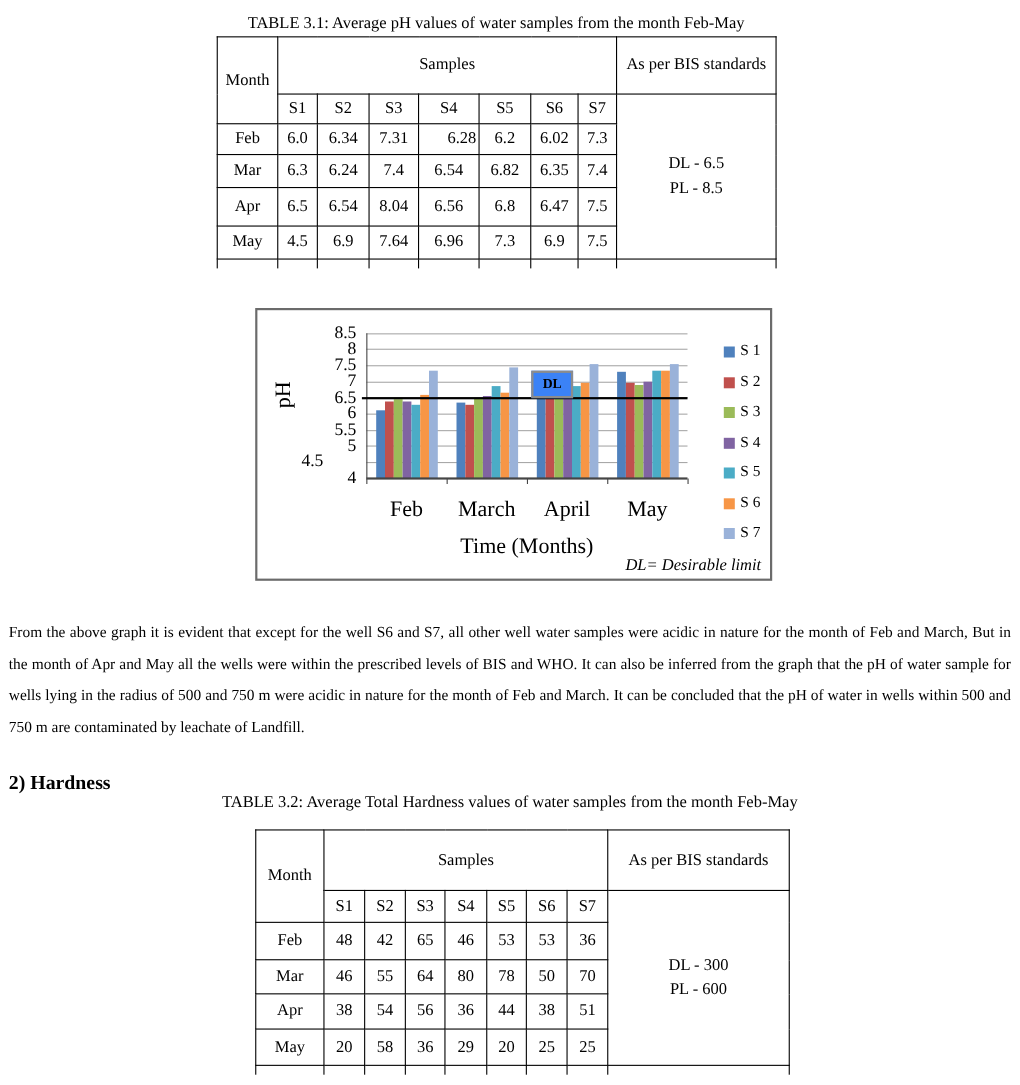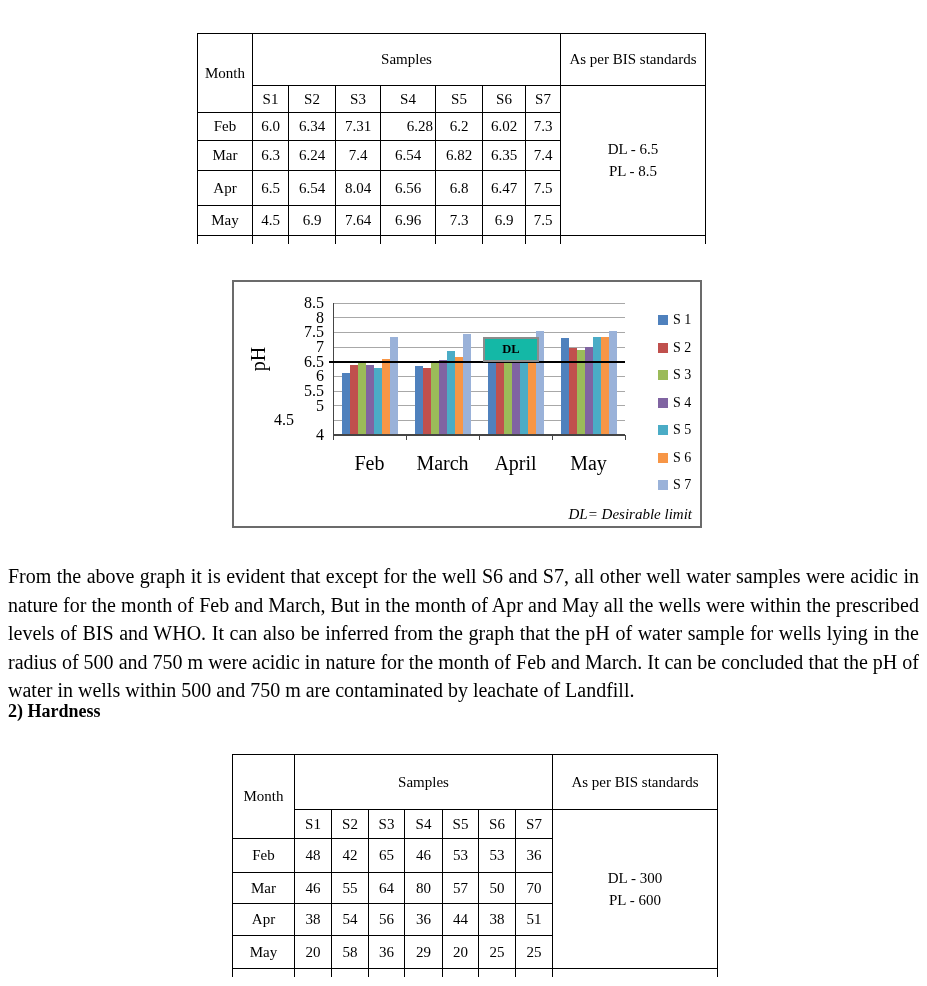--- a/index.html
+++ b/index.html
@@ -25,38 +25,39 @@
     position:absolute; left:232px; top:280px; width:470px; height:248px;
     border:2px solid #6b6b6b; background:#fff;
   }
   .ylabel {
     position:absolute; left:-4px; top:64px; width:56px; height:26px; line-height:26px;
     text-align:center; font-size:20px; transform:rotate(-90deg);
   }
   .xlabel { position:absolute; left:99px; top:204px; width:292px; text-align:center; font-size:20px; }
   .dl-note { position:absolute; right:8px; top:224px; font-size:15px;font-style:italic; }
   .dl-box {
-    position:absolute; left:249px; top:55px; width:56px; height:25px; background:#14b8a6;
+    position:absolute; left:249px; top:55px; width:38px; height:25px; background:#3b82f6;
     border:2px solid #8c8c8c; z-index:4; font-weight:bold; font-size:12.5px;
     text-align:center; line-height:21px;
   }
   .fig-caption { position:absolute; left:232px; top:530px; width:470px; text-align:center; font-size:15px; }
   .para {
-    position:absolute; left:8px; top:562px; width:911px; font-size:20px;
+    position:absolute; left:8px; top:562px; width:911px; font-size:14px;
     line-height:28.5px; text-align:justify;
   }
   .heading { position:absolute; left:8px; top:701px; font-size:18px; font-weight:bold; }
   .t32-title { left:0; top:722px; width:927px; }
   .t31-title { left:197px; top:13px; width:508px; }
 </style>
 </head>
 <body>
 
 <div class="page">
 
+  <div class="tbl-title t31-title">TABLE 3.1: Average pH values of water samples from the month Feb-May</div>
   <table class="dtable" style="left:197px; top:33px; width:508px;">
     <colgroup>
       <col style="width:55px">
         <col style="width:36px">
         <col style="width:47px">
         <col style="width:45px">
       <col style="width:55px">
         <col style="width:47px">
         <col style="width:43px">
         <col style="width:35px">
@@ -130,20 +131,21 @@
           <td></td>
           <td></td>
           <td></td>
           <td></td>
       </tr>
     </tbody>
   </table>
 
   <div class="chart">
     <div class="ylabel">pH</div>
+    <div class="xlabel">Time (Months)</div>
     <div class="dl-box" style="top: 54.6667px;">DL</div>
     <div class="dl-note">DL= Desirable limit</div>
   <div style="position: absolute; left: 99px; top: 20.5px; width: 292px; height: 1px; background: rgb(168, 168, 168); z-index: 1;"></div>
       <div style="position: absolute; left: 40px; top: 11px; width: 50px; height: 20px; line-height: 20px; text-align: right; font-size: 16px;">8.5</div>
       <div style="position: absolute; left: 99px; top: 35.1667px; width: 292px; height: 1px; background: rgb(168, 168, 168); z-index: 1;"></div>
       <div style="position: absolute; left: 40px; top: 25.6667px; width: 50px; height: 20px; line-height: 20px; text-align: right; font-size: 16px;">8</div>
       <div style="position: absolute; left: 99px; top: 49.8333px; width: 292px; height: 1px; background: rgb(168, 168, 168); z-index: 1;"></div>
       <div style="position: absolute; left: 40px; top: 40.3333px; width: 50px; height: 20px; line-height: 20px; text-align: right; font-size: 16px;">7.5</div>
       <div style="position: absolute; left: 99px; top: 64.5px; width: 292px; height: 1px; background: rgb(168, 168, 168); z-index: 1;"></div>
       <div style="position: absolute; left: 40px; top: 55px; width: 50px; height: 20px; line-height: 20px; text-align: right; font-size: 16px;">7</div>
@@ -210,20 +212,21 @@
       <div style="position: absolute; left: 439px; top: 138px; height: 20px; line-height: 20px; font-size: 14px;">S 5</div>
       <div style="position: absolute; left: 424px; top: 170.5px; width: 10px; height: 10px; background: rgb(247, 150, 70);"></div>
       <div style="position: absolute; left: 439px; top: 165.5px; height: 20px; line-height: 20px; font-size: 14px;">S 6</div>
       <div style="position: absolute; left: 424px; top: 198px; width: 10px; height: 10px; background: rgb(154, 178, 217);"></div>
       <div style="position: absolute; left: 439px; top: 193px; height: 20px; line-height: 20px; font-size: 14px;">S 7</div>
     </div>
 
   <p class="para">From the above graph it is evident that except for the well S6 and S7, all other well water samples were acidic in nature for the month of Feb and March, But in the month of Apr and May all the wells were within the prescribed levels of BIS and WHO. It can also be inferred from the graph that the pH of water sample for wells lying in the radius of 500 and 750 m were acidic in nature for the month of Feb and March. It can be concluded that the pH of water in wells within 500 and 750 m are contaminated by leachate of Landfill.</p>
   <div class="heading">2) Hardness</div>
 
+  <div class="tbl-title t32-title">TABLE 3.2: Average Total Hardness values of water samples from the month Feb-May</div>
   <table class="dtable" style="left:232px; top:754px; width:485px;">
     <colgroup>
       <col style="width:62px">
         <col style="width:37px">
         <col style="width:37px">
         <col style="width:36px">
       <col style="width:38px">
         <col style="width:36px">
         <col style="width:37px">
         <col style="width:37px">
@@ -257,21 +260,21 @@
         <td>53</td>
         <td>53</td>
         <td>36</td>
       </tr>
       <tr style="height:31px">
         <td>Mar</td>
         <td>46</td>
         <td>55</td>
         <td>64</td>
         <td>80</td>
-        <td>57</td>
+        <td>78</td>
         <td>50</td>
         <td>70</td>
       </tr>
       <tr style="height:32px">
         <td>Apr</td>
         <td>38</td>
         <td>54</td>
         <td>56</td>
         <td>36</td>
         <td>44</td>

